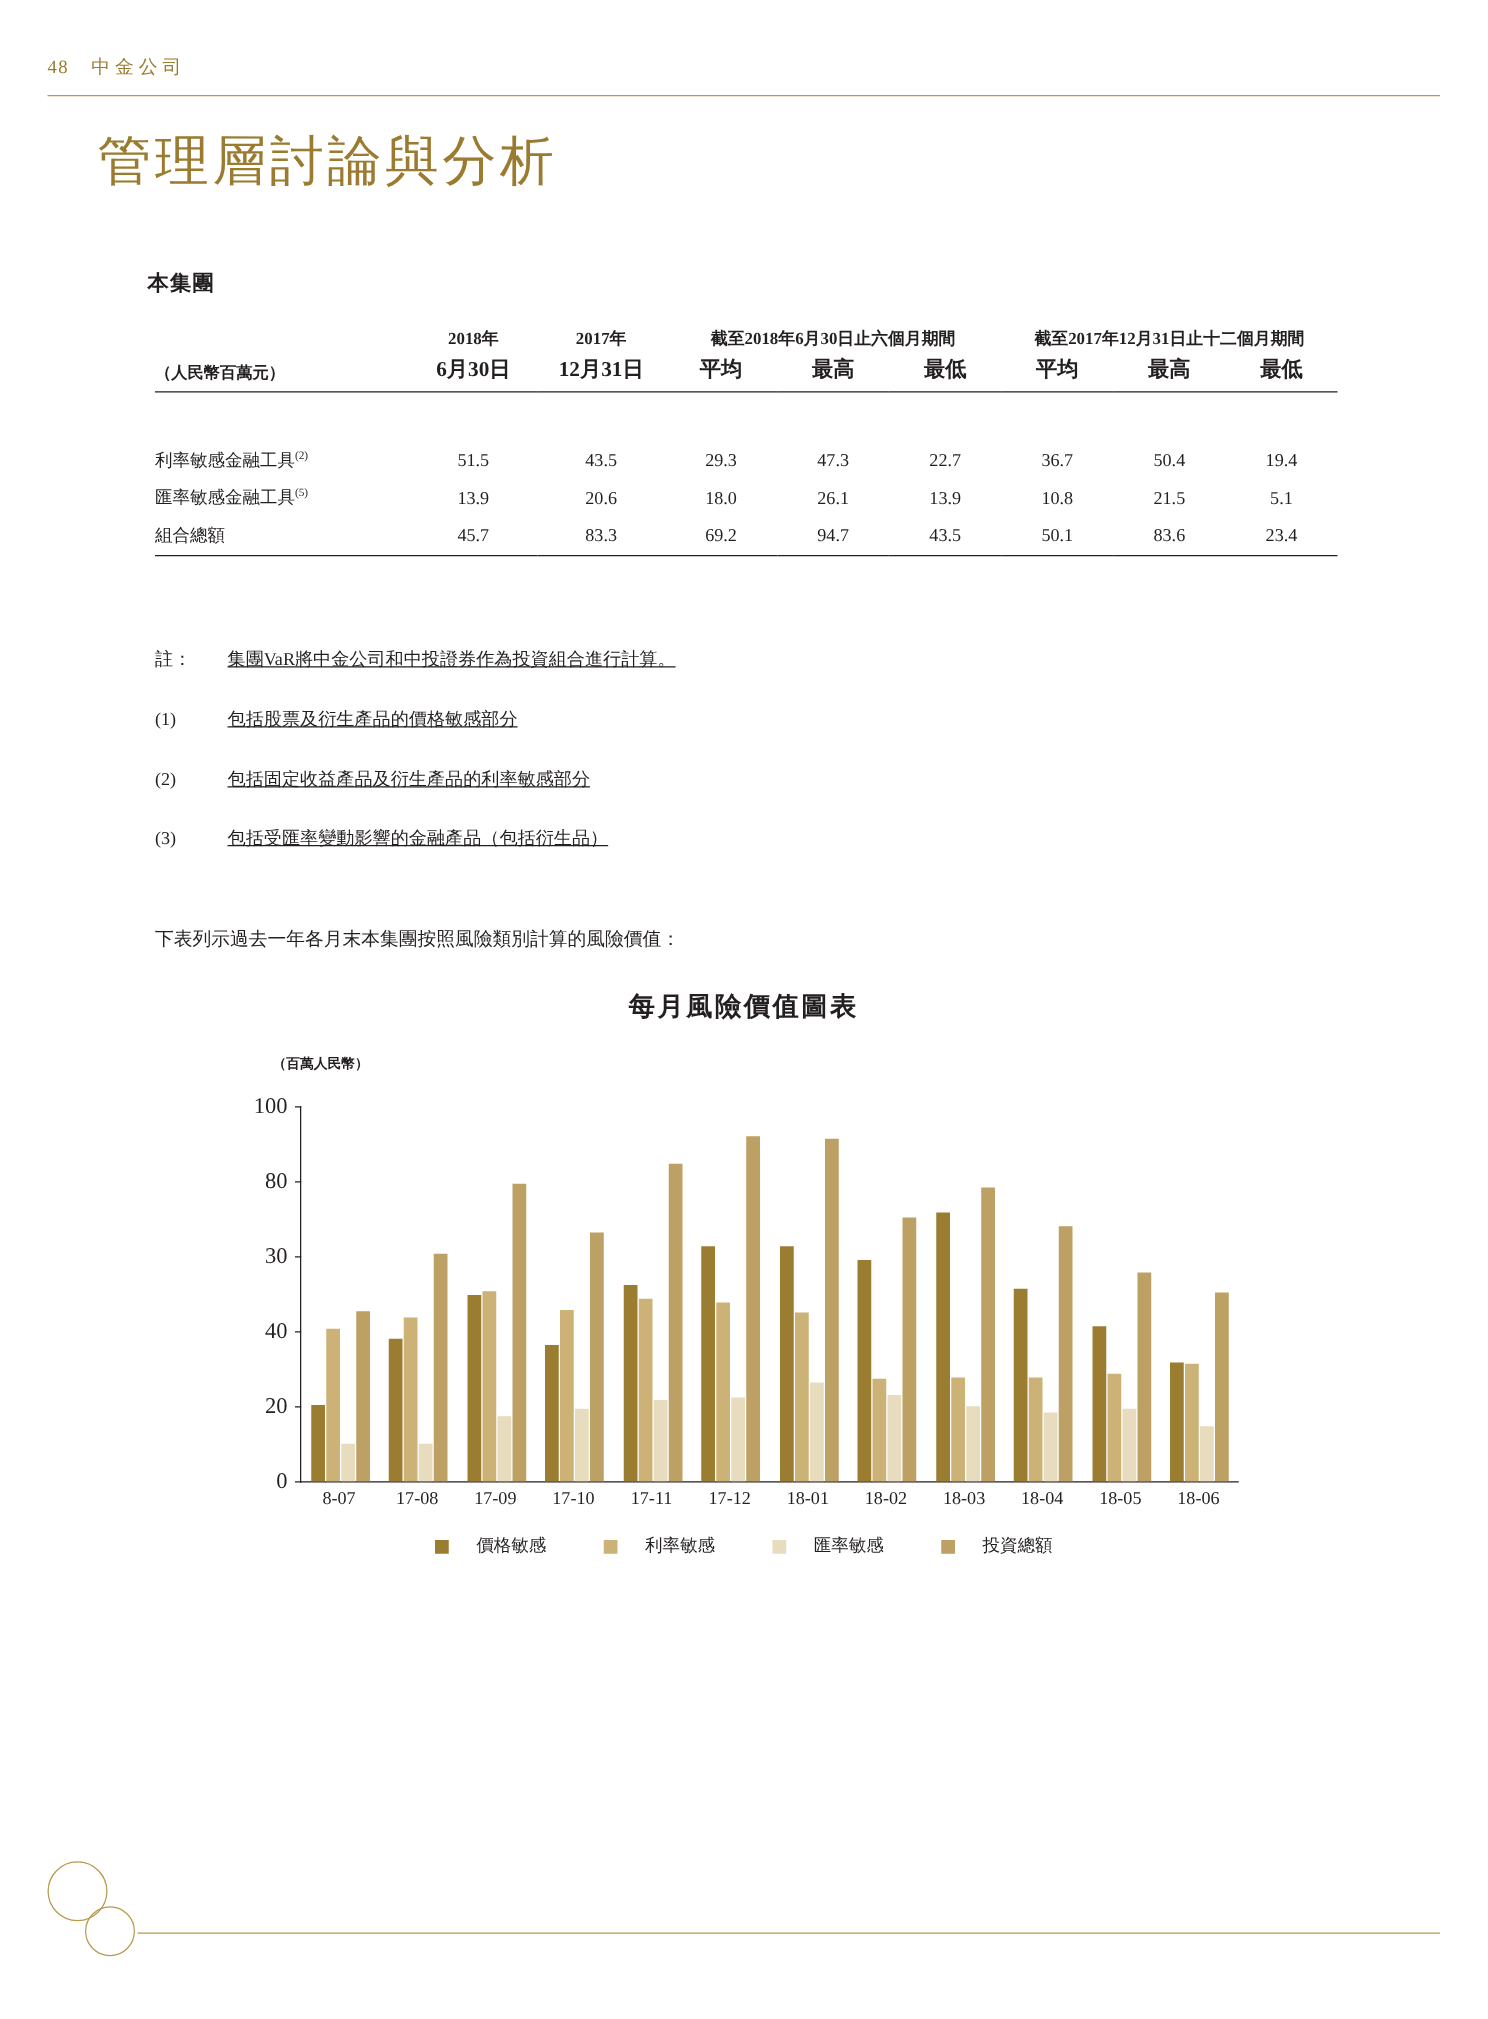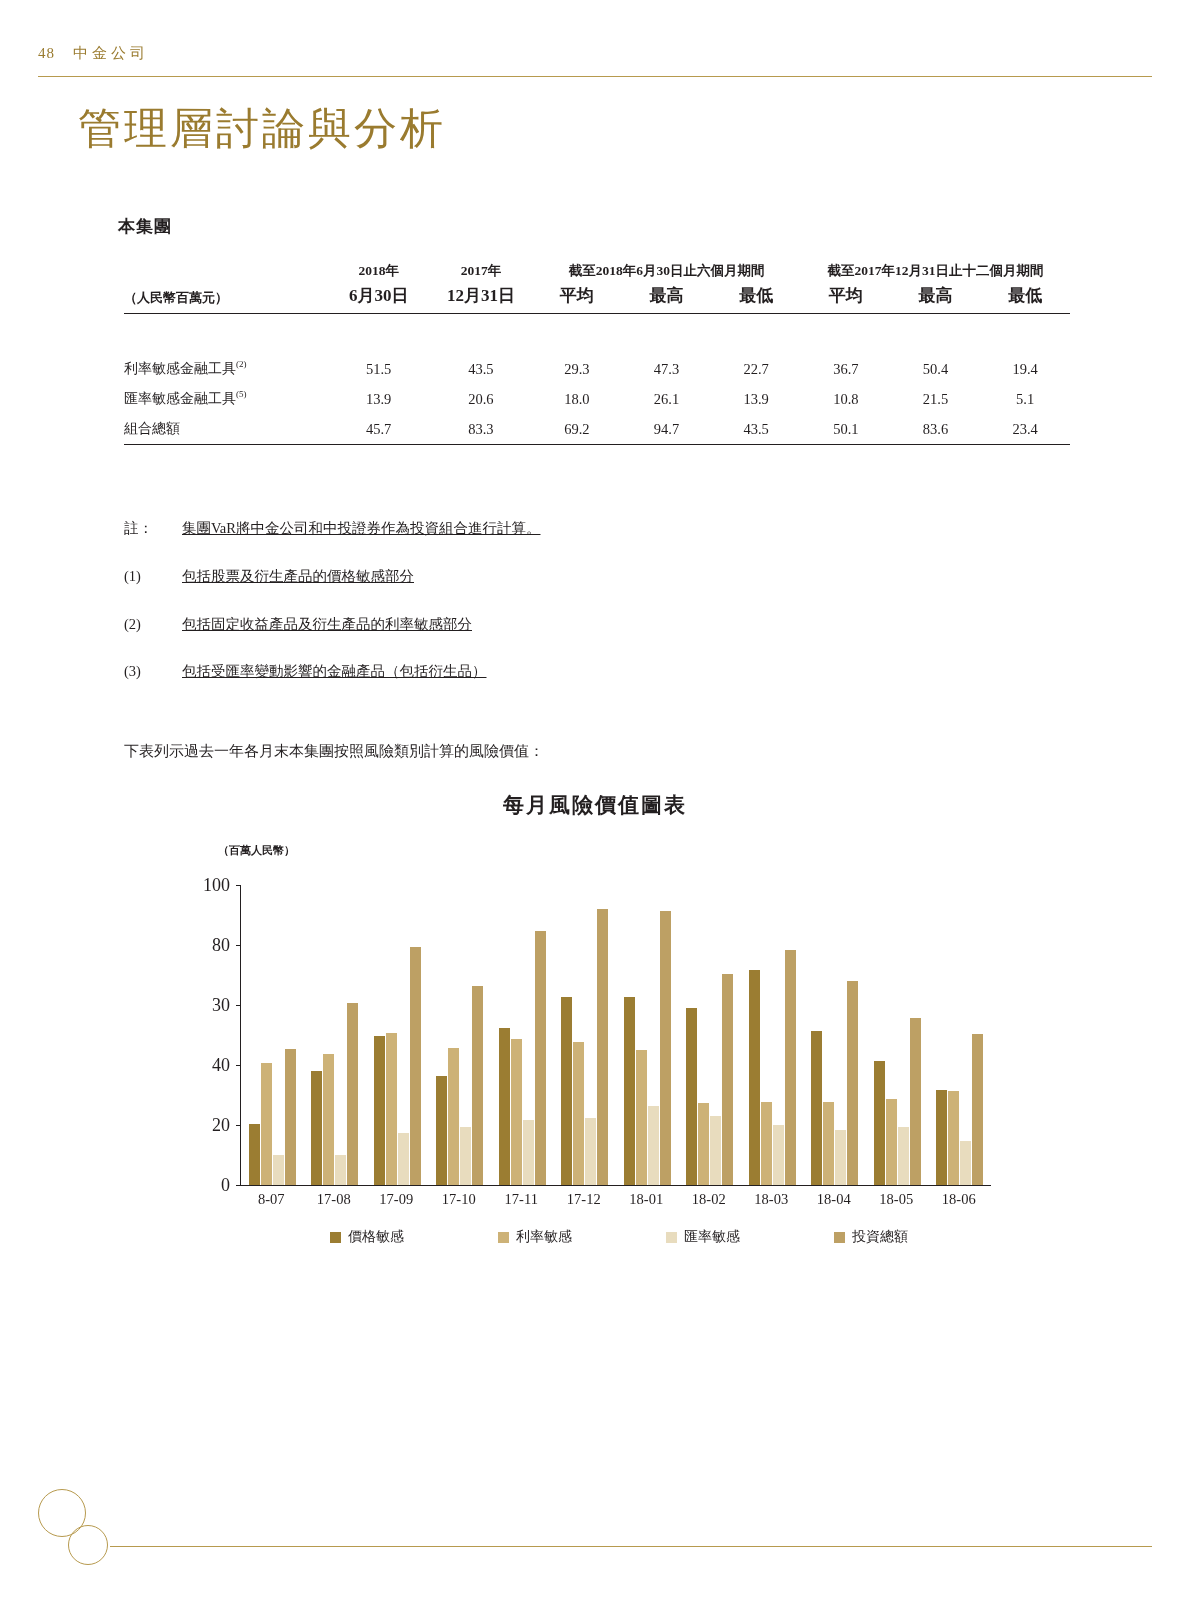--- a/index.html
+++ b/index.html
@@ -246,22 +246,21 @@
     left: 0;
     width: 1190px;
     display: flex;
     justify-content: center;
     gap: 46px;
     font-size: 14px;
   }
   .legend-item {
     display: flex;
     align-items: center;
-    gap: 7px;
-    margin-left: 48px;
+    gap: 22px;
   }
   .legend-swatch {
     width: 11px;
     height: 11px;
     display: inline-block;
   }
 
   
   .footer-rule {
     position: absolute;

